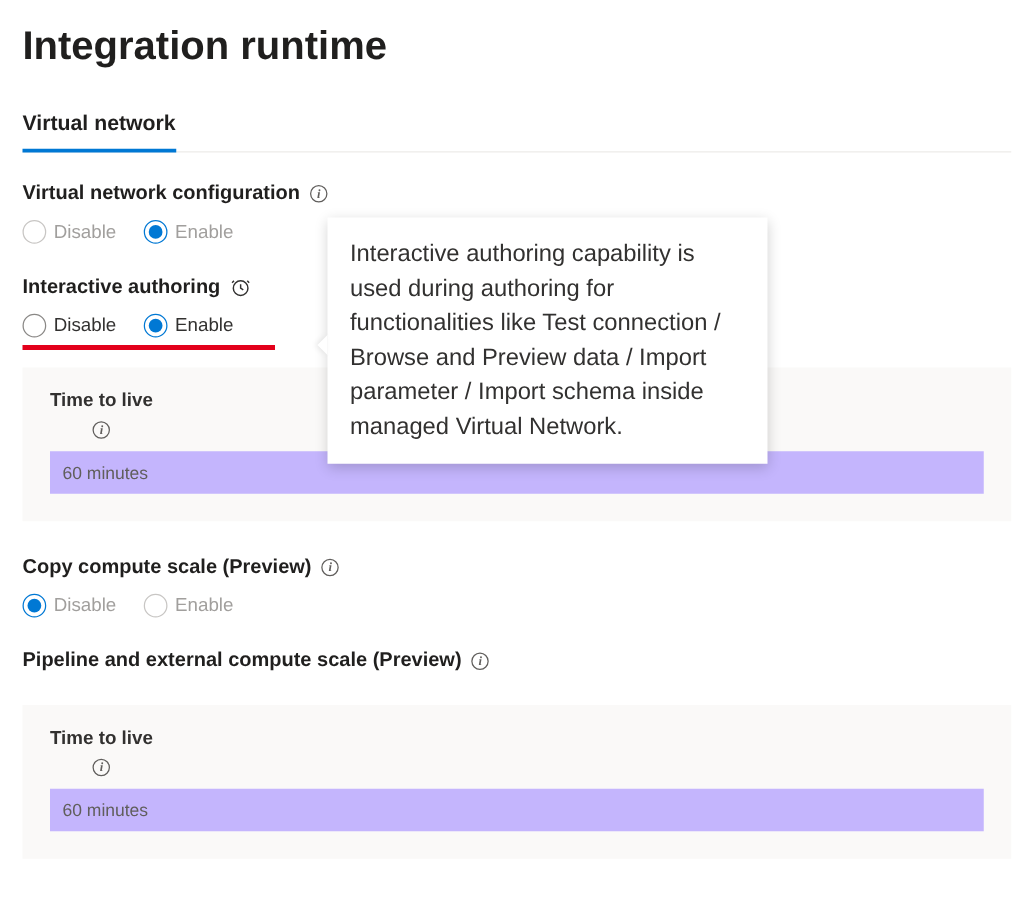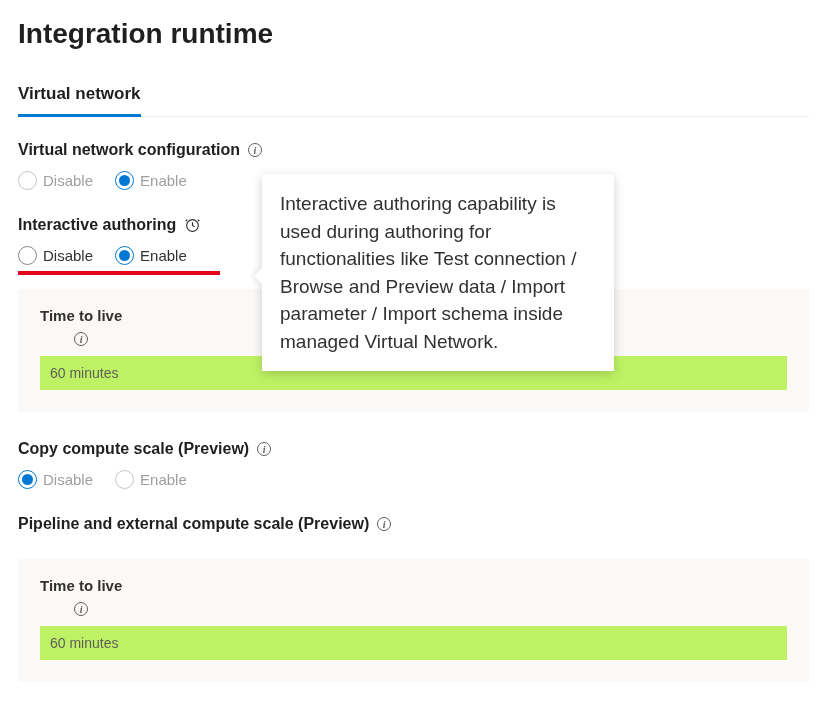--- a/index.html
+++ b/index.html
@@ -5,21 +5,21 @@
   * { box-sizing: border-box; }
   body {
     margin: 0;
     padding: 18px;
     font-family: "Segoe UI", -apple-system, sans-serif;
     color: #323130;
     background: #fff;
     width: 827px;
   }
   h1.page-title {
-    font-size: 28px;
+    font-size: 32px;
     font-weight: 600;
     margin: 0 0 28px 0;
     color: #201f1e;
   }
   .tabs {
     display: flex;
     gap: 36px;
     border-bottom: 1px solid #edebe9;
     margin-bottom: 24px;
   }
@@ -114,21 +114,21 @@
     display: inline-flex;
     align-items: center;
     gap: 8px;
     margin-bottom: 10px;
     flex-direction: column;
   }
   .text-input {
     width: 100%;
     height: 34px;
     border: none;
-    background: #bef264;
+    background: #c4b5fd;
     padding: 6px 10px;
     font-size: 14px;
     color: #605e5c;
     font-family: inherit;
   }
   .text-input::placeholder { color: #605e5c; }
   .block { margin-bottom: 26px; }
   .tooltip {
     position: absolute;
     left: 244px;

